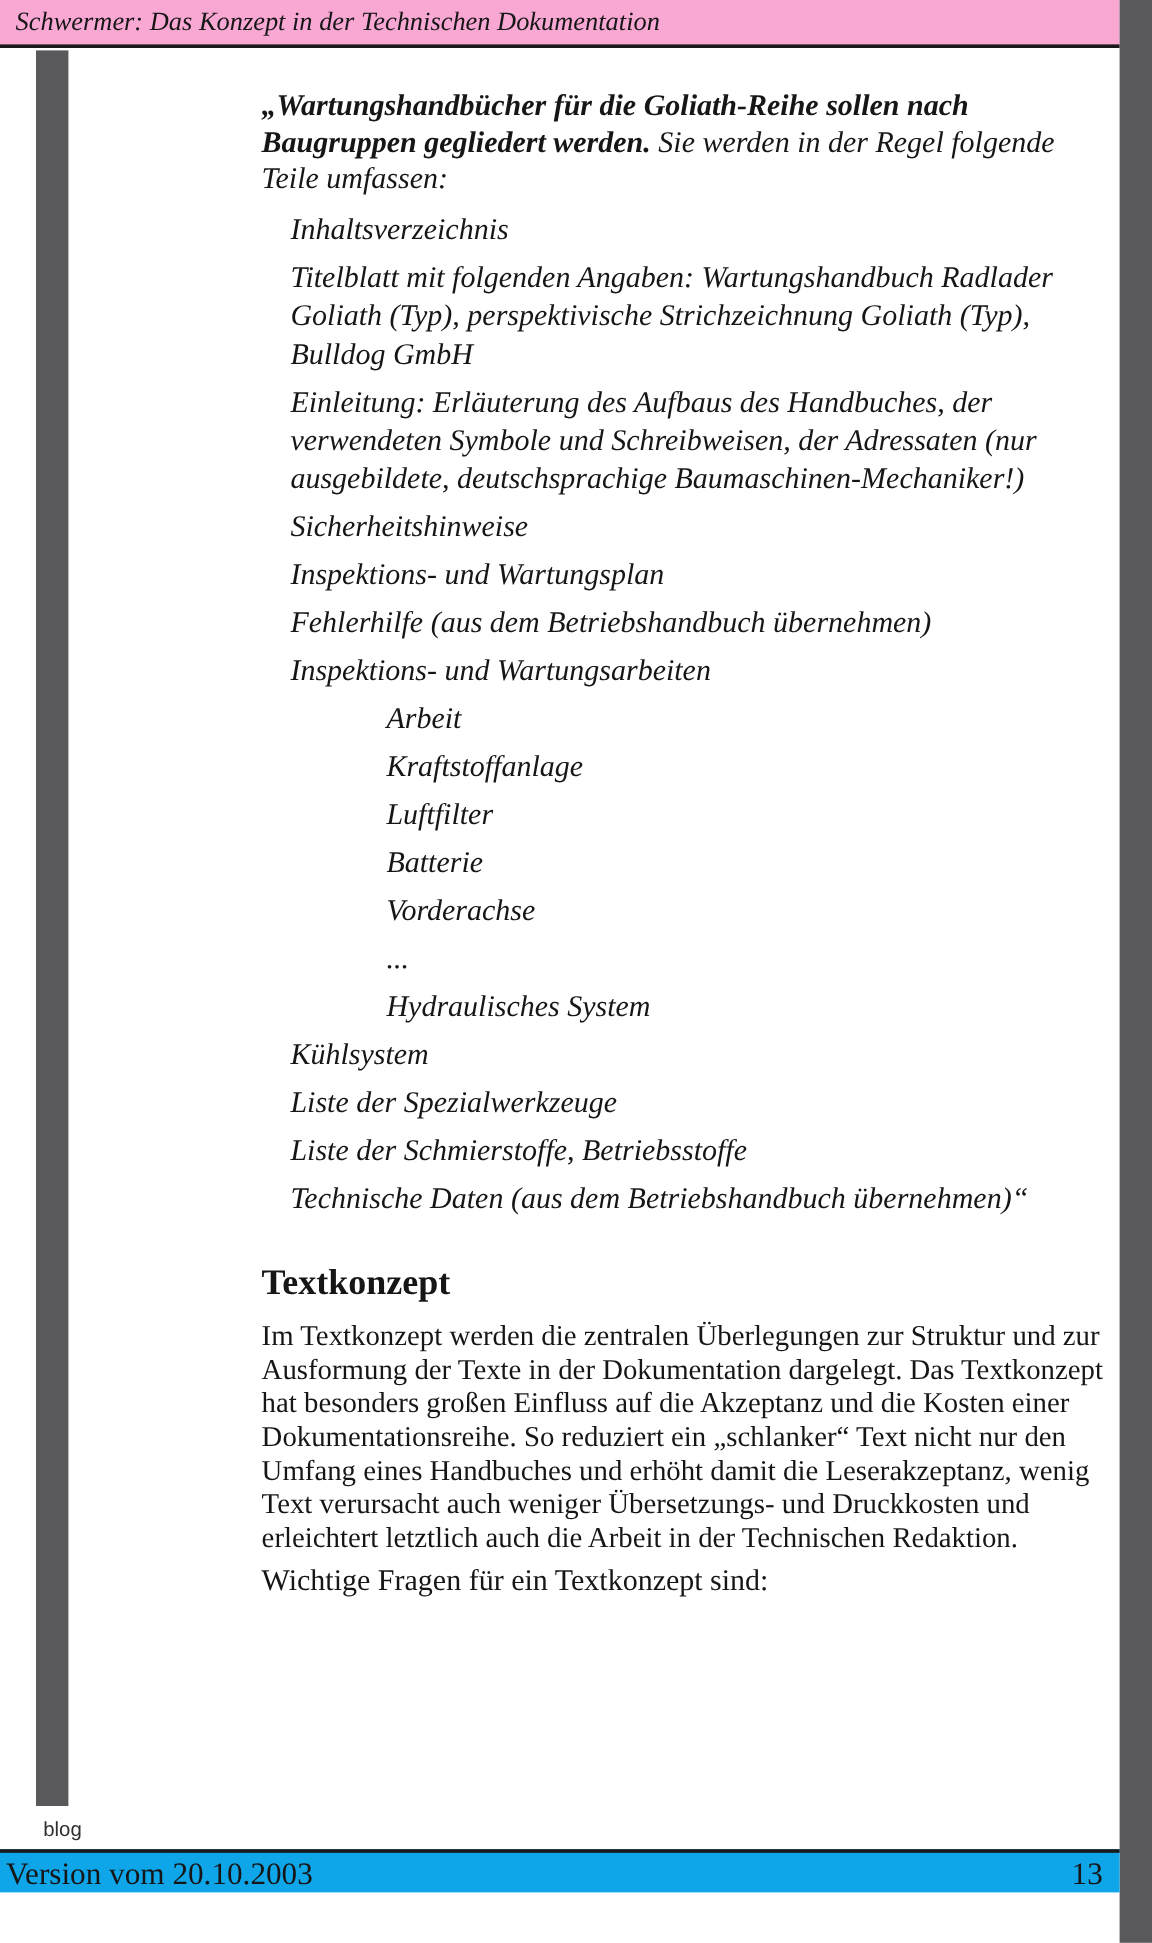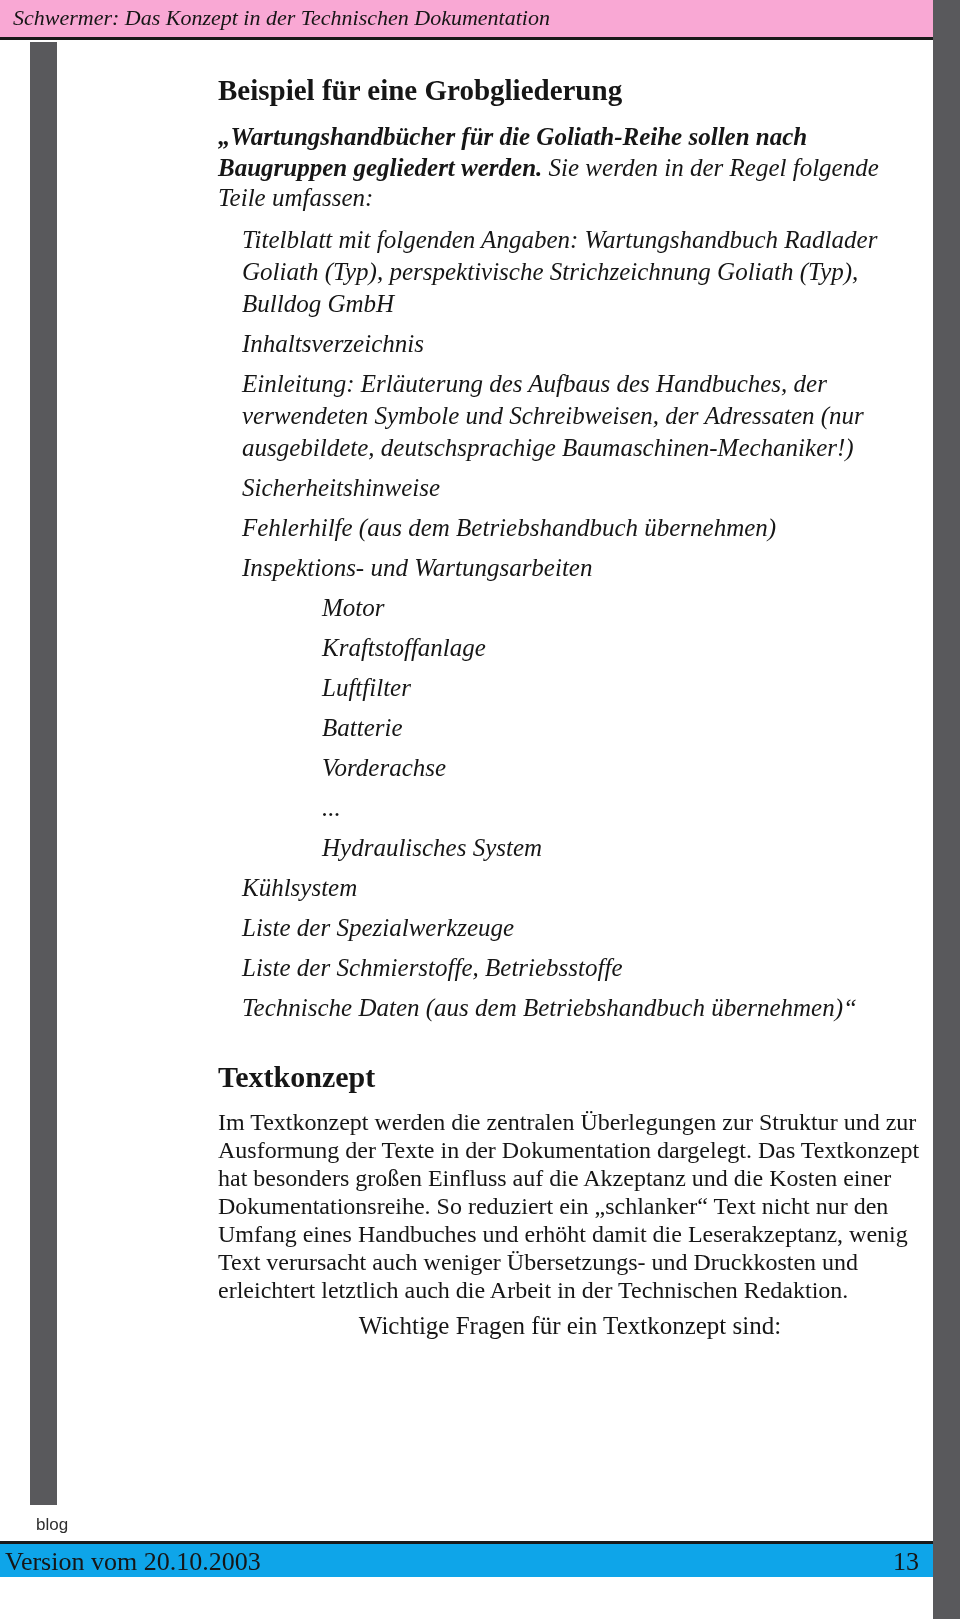--- a/index.html
+++ b/index.html
@@ -47,21 +47,21 @@
 
   .outline { font-style: italic; font-size: 25px; line-height: 32px; }
   .li { margin-bottom: 8px; }
   .l1 { margin-left: 24px; max-width: 690px; }
   .l2 { margin-left: 104px; }
 
   .body-text {
     font-size: 24px; line-height: 28px;
     width: 704px; margin: 0 0 6px 0;
   }
-  .closing { font-size: 25px; margin-top: 8px; text-align: center; }
+  .closing { font-size: 25px; margin-top: 8px; }
 
   
   .watermark {
     position: absolute; left: 36px; top: 1515px;
     font-family: Liberation Sans, sans-serif;
     font-size: 17px; color: #2f2f2f;
   }
   .doc-footer {
     position: absolute; left: 0; top: 1541px;
     width: 933px;
@@ -79,35 +79,35 @@
 
   <header class="doc-header">
     <span>Schwermer: Das Konzept in der Technischen Dokumentation</span>
   </header>
 
   <div class="strip strip-left"></div>
   <div class="strip strip-right"></div>
 
   <main class="content">
 
-    <div class="h1">Beispiel für eine Grobgliederung</div>
 
     <p class="intro">
       <span class="bi">„Wartungshandbücher für die Goliath-Reihe sollen nach Baugruppen gegliedert werden.</span>
       <span>Sie werden in der Regel folgende Teile umfassen:</span>
     </p>
 
     <div class="outline">
+      <div class="li l1">Inhaltsverzeichnis</div>
       <div class="li l1">Titelblatt mit folgenden Angaben: Wartungshandbuch Radlader Goliath (Typ), perspektivische Strichzeichnung Goliath (Typ), Bulldog GmbH</div>
-      <div class="li l1">Inhaltsverzeichnis</div>
       <div class="li l1">Einleitung: Erläuterung des Aufbaus des Handbuches, der verwendeten Symbole und Schreibweisen, der Adressaten (nur ausgebildete, deutschsprachige Baumaschinen-Mechaniker!)</div>
       <div class="li l1">Sicherheitshinweise</div>
+      <div class="li l1">Inspektions- und Wartungsplan</div>
       <div class="li l1">Fehlerhilfe (aus dem Betriebshandbuch übernehmen)</div>
       <div class="li l1">Inspektions- und Wartungsarbeiten</div>
-      <div class="li l2">Motor</div>
+      <div class="li l2">Arbeit</div>
       <div class="li l2">Kraftstoffanlage</div>
       <div class="li l2">Luftfilter</div>
       <div class="li l2">Batterie</div>
       <div class="li l2">Vorderachse</div>
       <div class="li l2">...</div>
       <div class="li l2">Hydraulisches System</div>
       <div class="li l1">Kühlsystem</div>
       <div class="li l1">Liste der Spezialwerkzeuge</div>
       <div class="li l1">Liste der Schmierstoffe, Betriebsstoffe</div>
       <div class="li l1">Technische Daten (aus dem Betriebshandbuch übernehmen)“</div>

